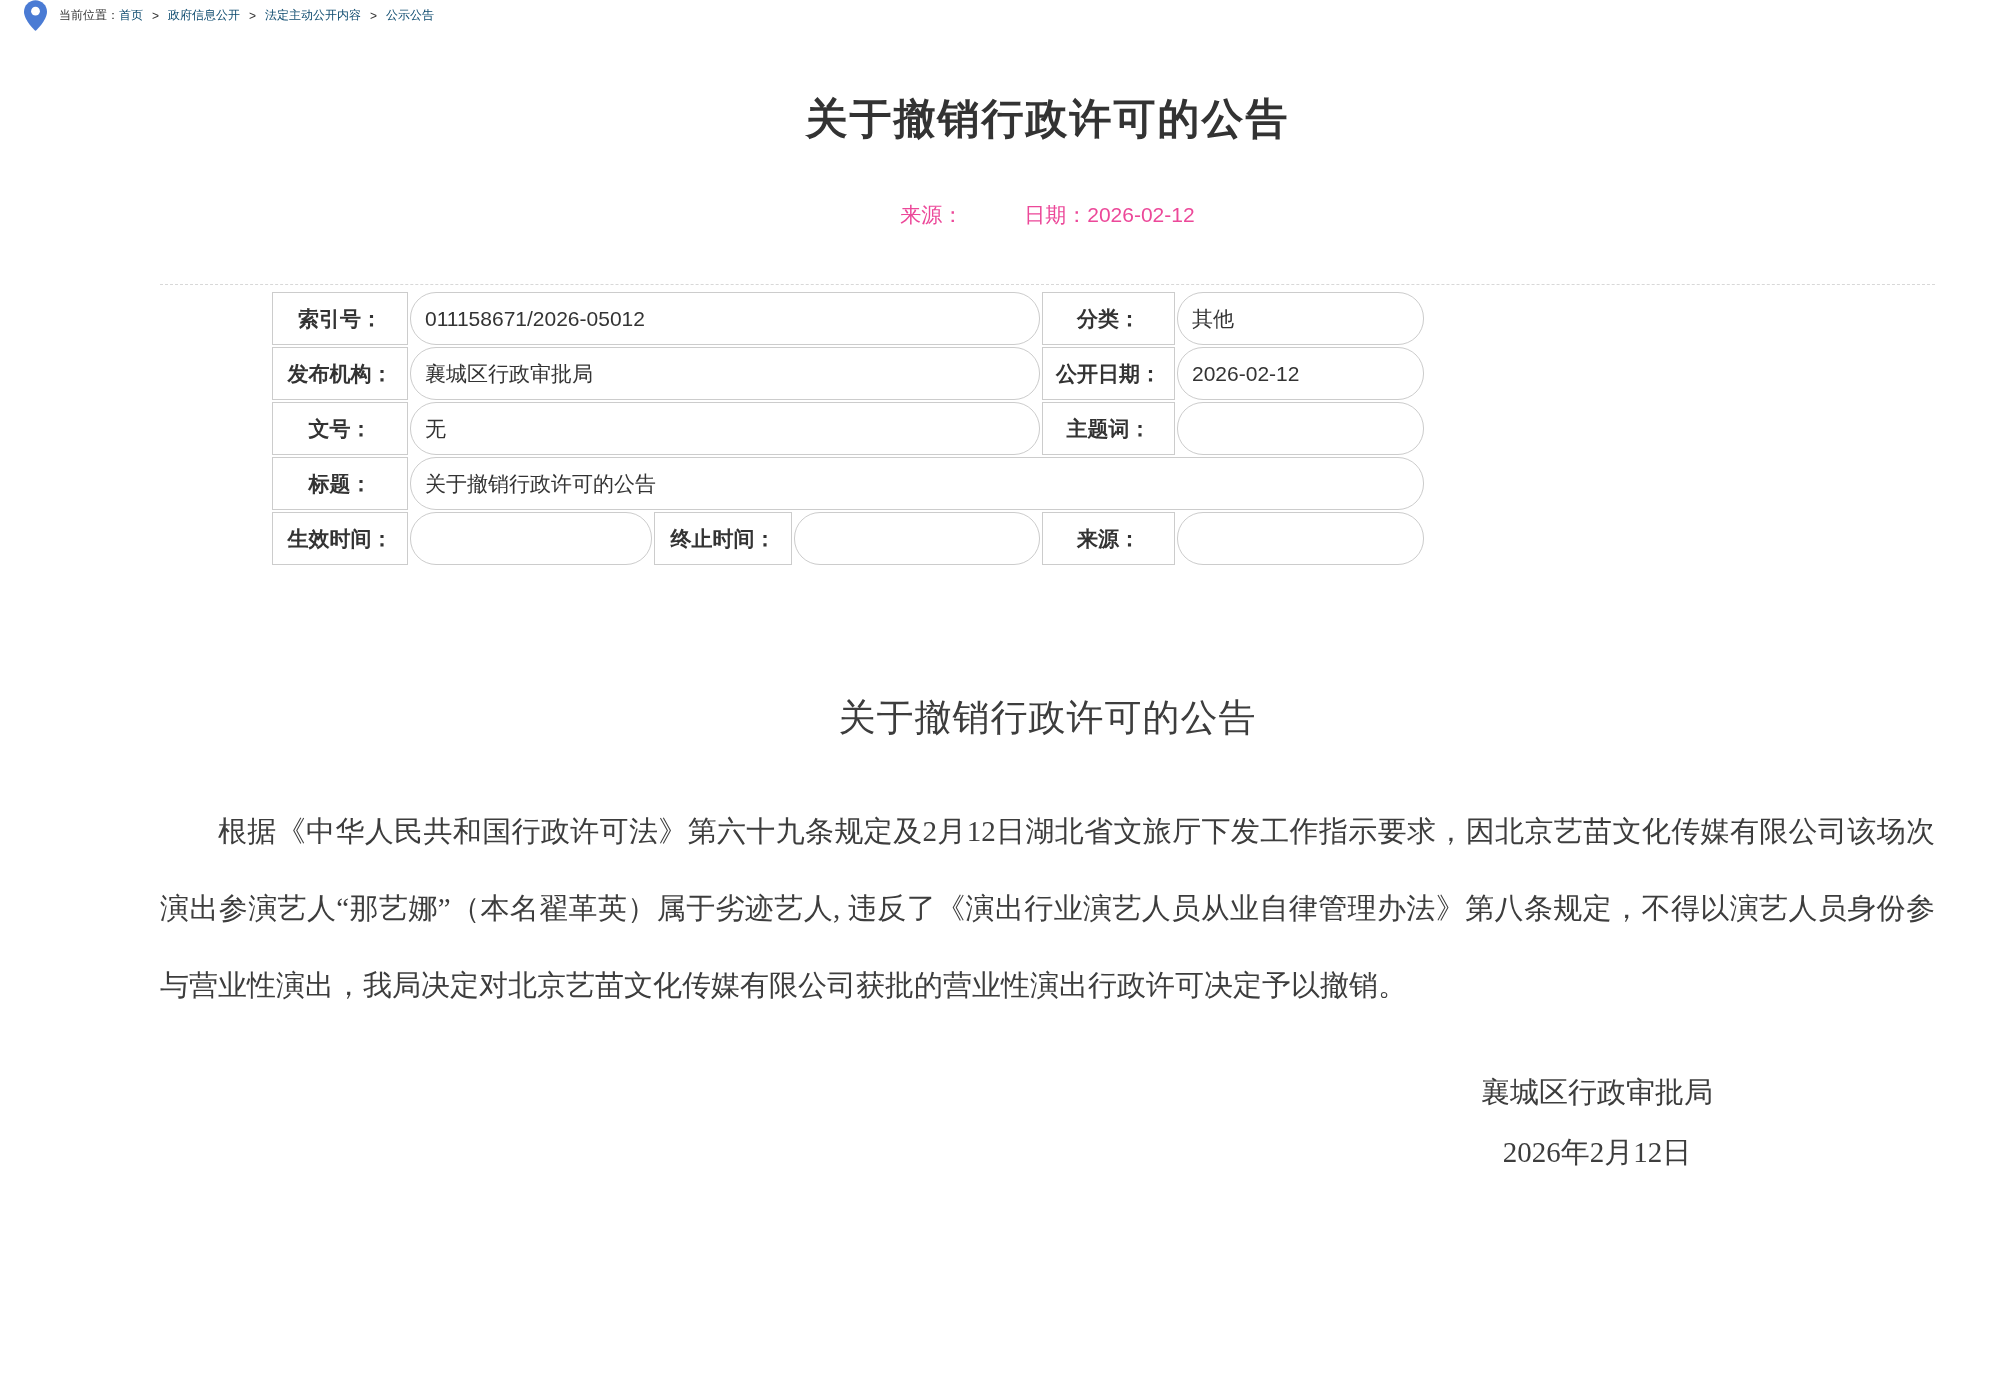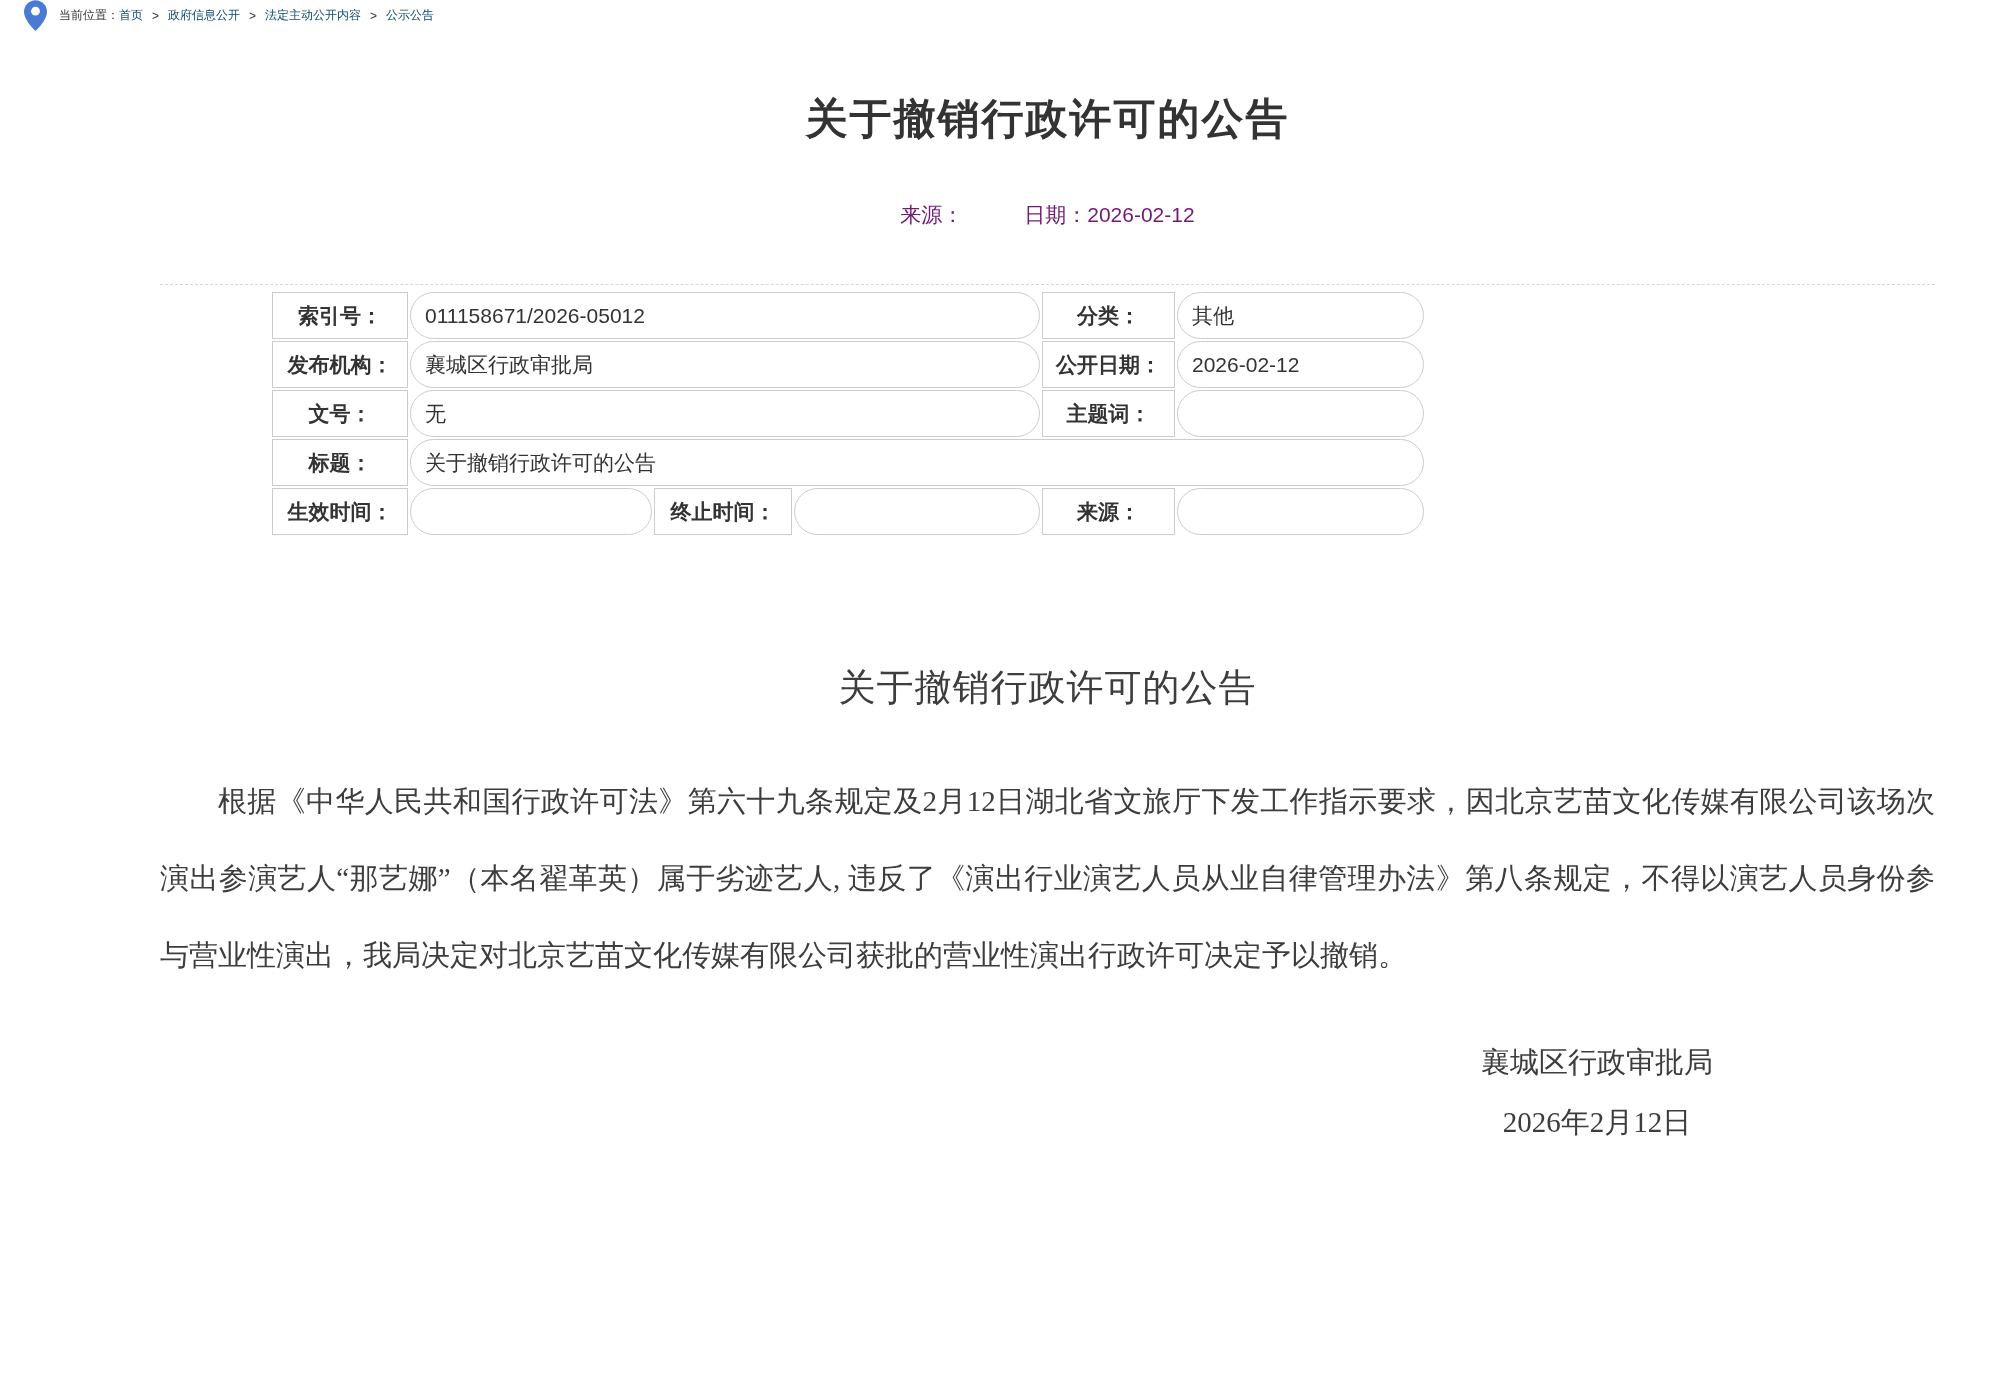--- a/index.html
+++ b/index.html
@@ -37,21 +37,21 @@
     font-weight: bold;
     color: #333333;
     letter-spacing: 2px;
     margin-top: 60px;
   }
 
   .meta-line {
     text-align: center;
     margin-top: 54px;
     font-size: 21px;
-    color: #701a75;
+    color: #ec4899;
   }
   .meta-line .src { margin-right: 55px; }
 
   .dashed-sep {
     border: none;
     border-top: 1px dashed #d8d8d8;
     margin: 55px 0 0 0;
   }
 
   
@@ -59,21 +59,21 @@
     border-collapse: separate;
     border-spacing: 2px;
     table-layout: fixed;
     width: 1156px;
     margin: 5px 0 0 110px;
     font-size: 21px;
     color: #333333;
   }
   table.info td {
     border: 1px solid #cccccc;
-    height: 47px;
+    height: 53px;
     background: #ffffff;
     overflow: hidden;
     white-space: nowrap;
   }
   td.lbl { font-weight: bold; text-align: center; }
   td.val { text-align: left; padding-left: 14px; border-radius: 26px; }
 
   
   .article {
     font-family: "Liberation Serif", "DejaVu Serif", serif;

